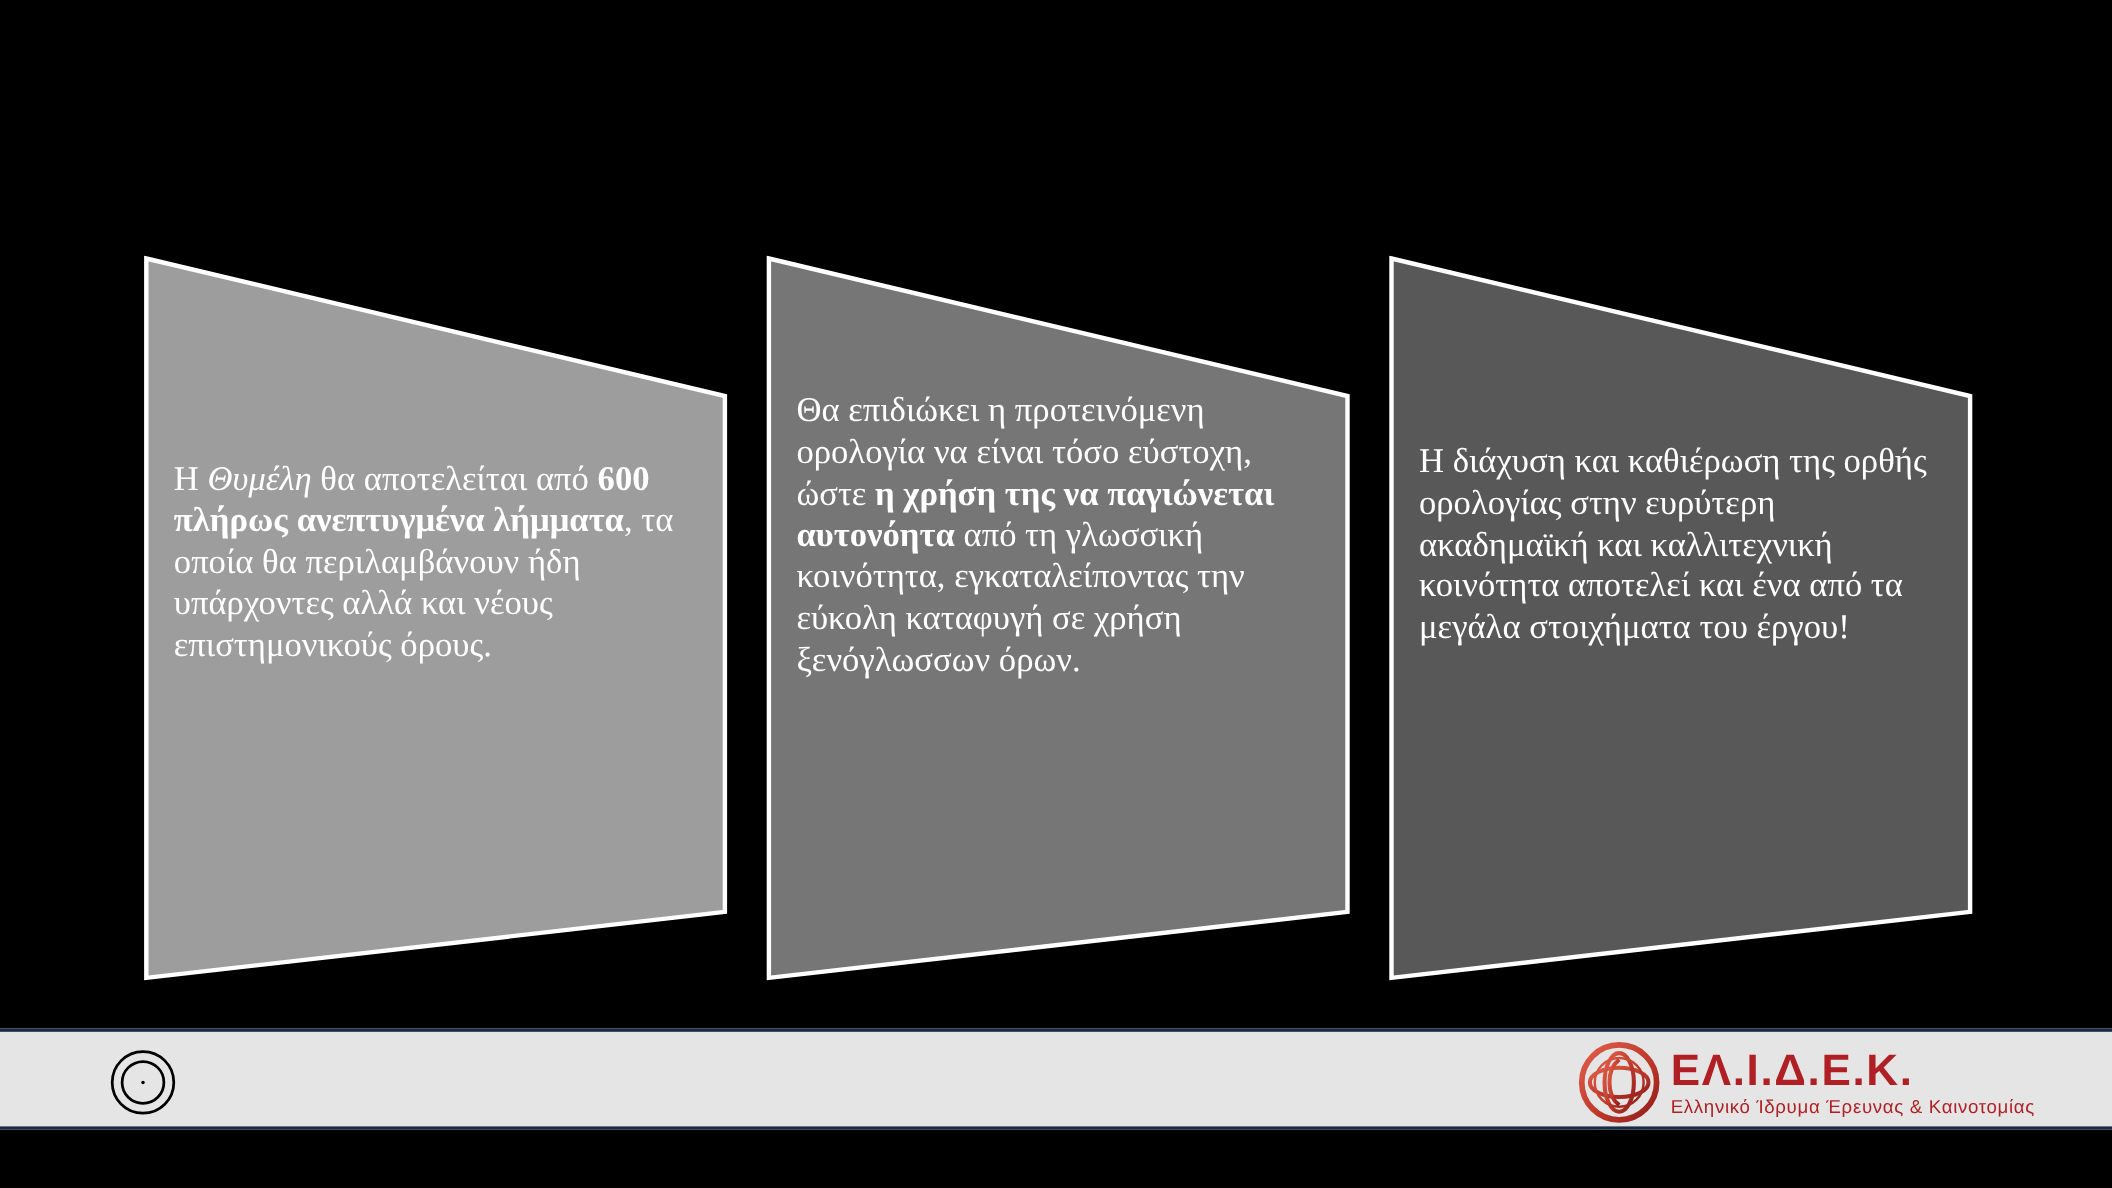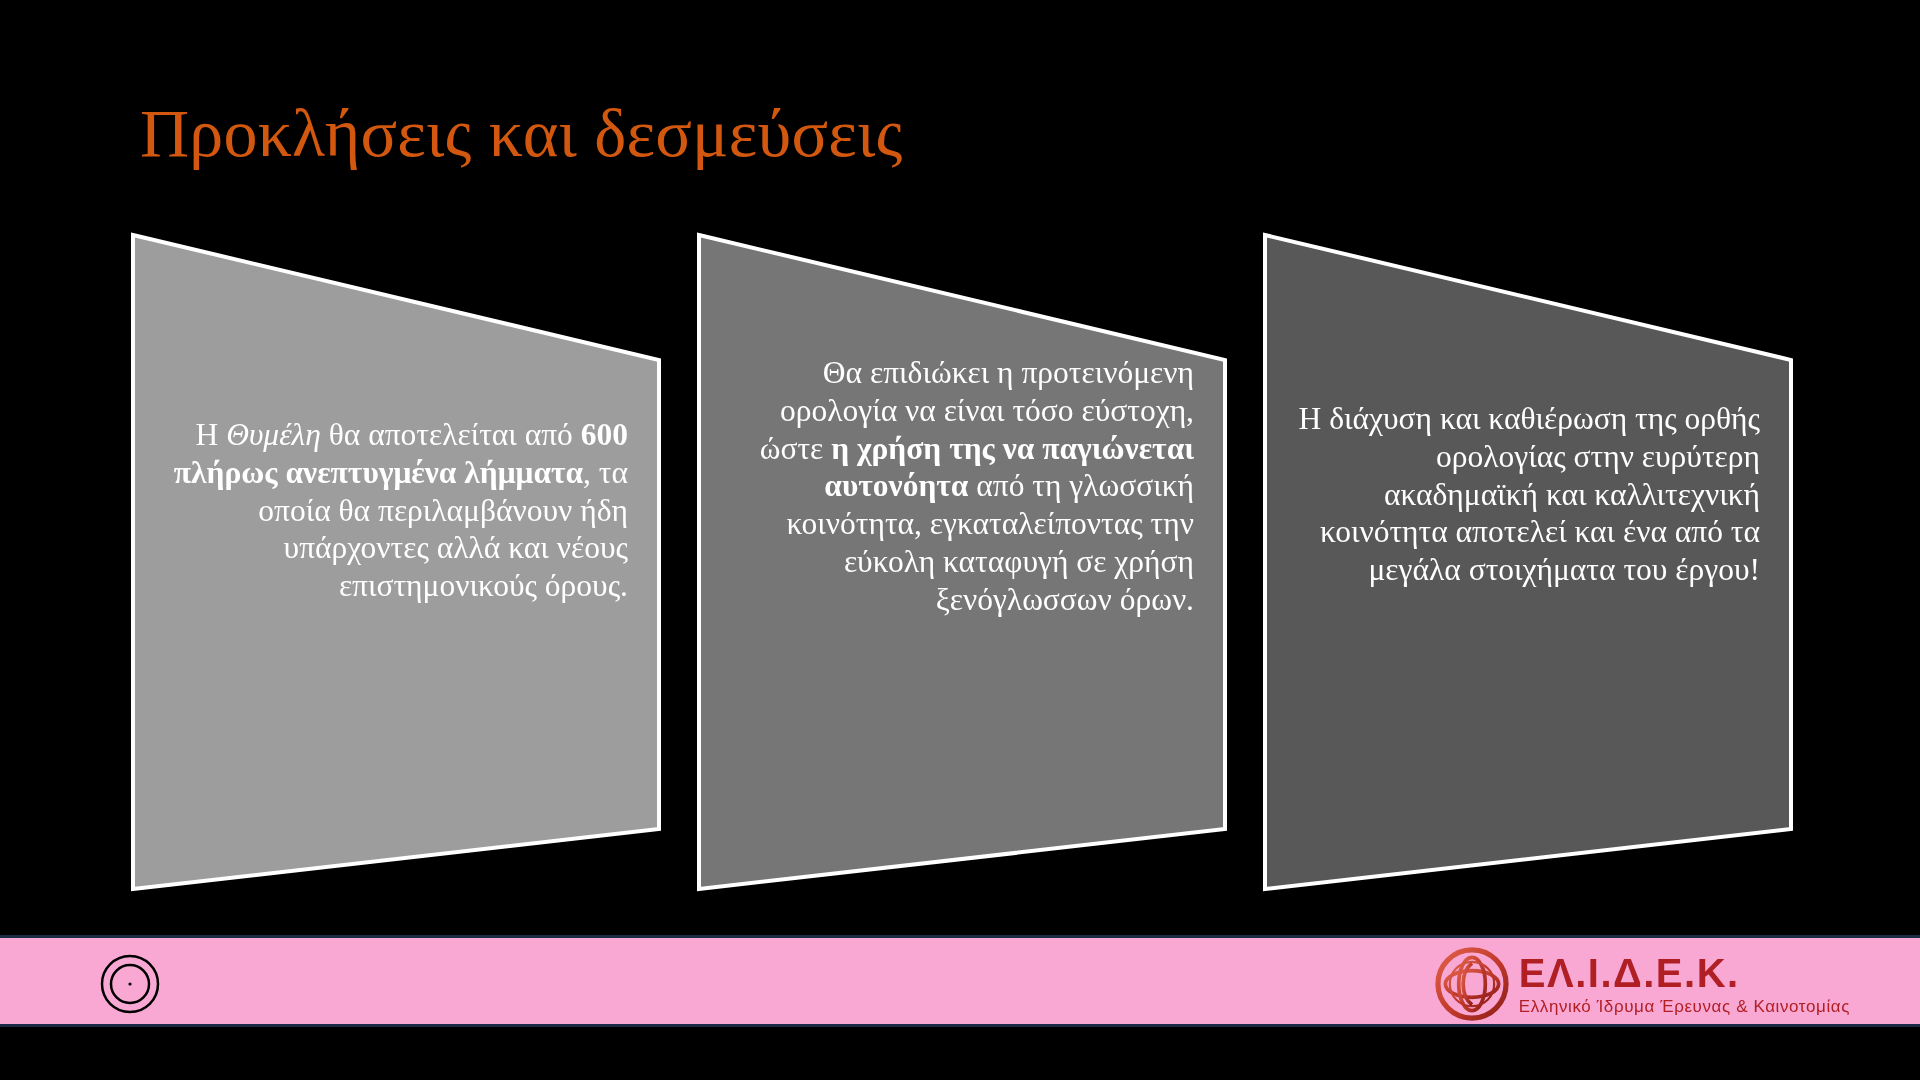--- a/index.html
+++ b/index.html
@@ -49,21 +49,20 @@
     display: block;
   }
   .panel .body {
     position: absolute;
     left: 28px;
     width: 470px;
     color: #ffffff;
     font-family: "Liberation Serif", "DejaVu Serif", serif;
     font-size: 31.5px;
     line-height: 1.2;
-    text-align: right;
   }
   .panel .body b {
     font-weight: bold;
   }
   .panel .body i {
     font-style: italic;
   }
 
   #panel-1 { left: 130px; }
   #panel-2 { left: 696px; }
@@ -73,21 +72,21 @@
   #panel-2 .body { top: 122px; }
   #panel-3 .body { top: 168px; }
 
   
   #footer-bar {
     position: absolute;
     left: 0;
     top: 935px;
     width: 1920px;
     height: 92px;
-    background: #f9a8d4;
+    background: #e5e5e5;
     border-top: 3px solid #1b2a45;
     border-bottom: 3px solid #1b2a45;
     box-sizing: border-box;
   }
   #footer-mark {
     position: absolute;
     left: 98px;
     top: 14px;
     width: 64px;
     height: 64px;
@@ -122,21 +121,20 @@
     letter-spacing: 0.6px;
     margin-top: 5px;
     line-height: 1;
   }
 </style>
 </head>
 <body>
 
 <div id="slide">
 
-  <div id="slide-title">Προκλήσεις και δεσμεύσεις</div>
 
   <div class="panel" id="panel-1">
     <svg class="shape" viewBox="0 0 532 660" preserveAspectRatio="none">
       <polygon points="3,3 529,128 529,597 3,657" fill="#9d9d9d" stroke="#ffffff" stroke-width="4"></polygon>
     </svg>
     <div class="body">
       <span>Η </span><i>Θυμέλη</i><span> θα αποτελείται από </span><b>600 πλήρως ανεπτυγμένα λήμματα</b><span>, τα οποία θα περιλαμβάνουν ήδη υπάρχοντες αλλά και νέους επιστημονικούς όρους.</span>
     </div>
   </div>
 

